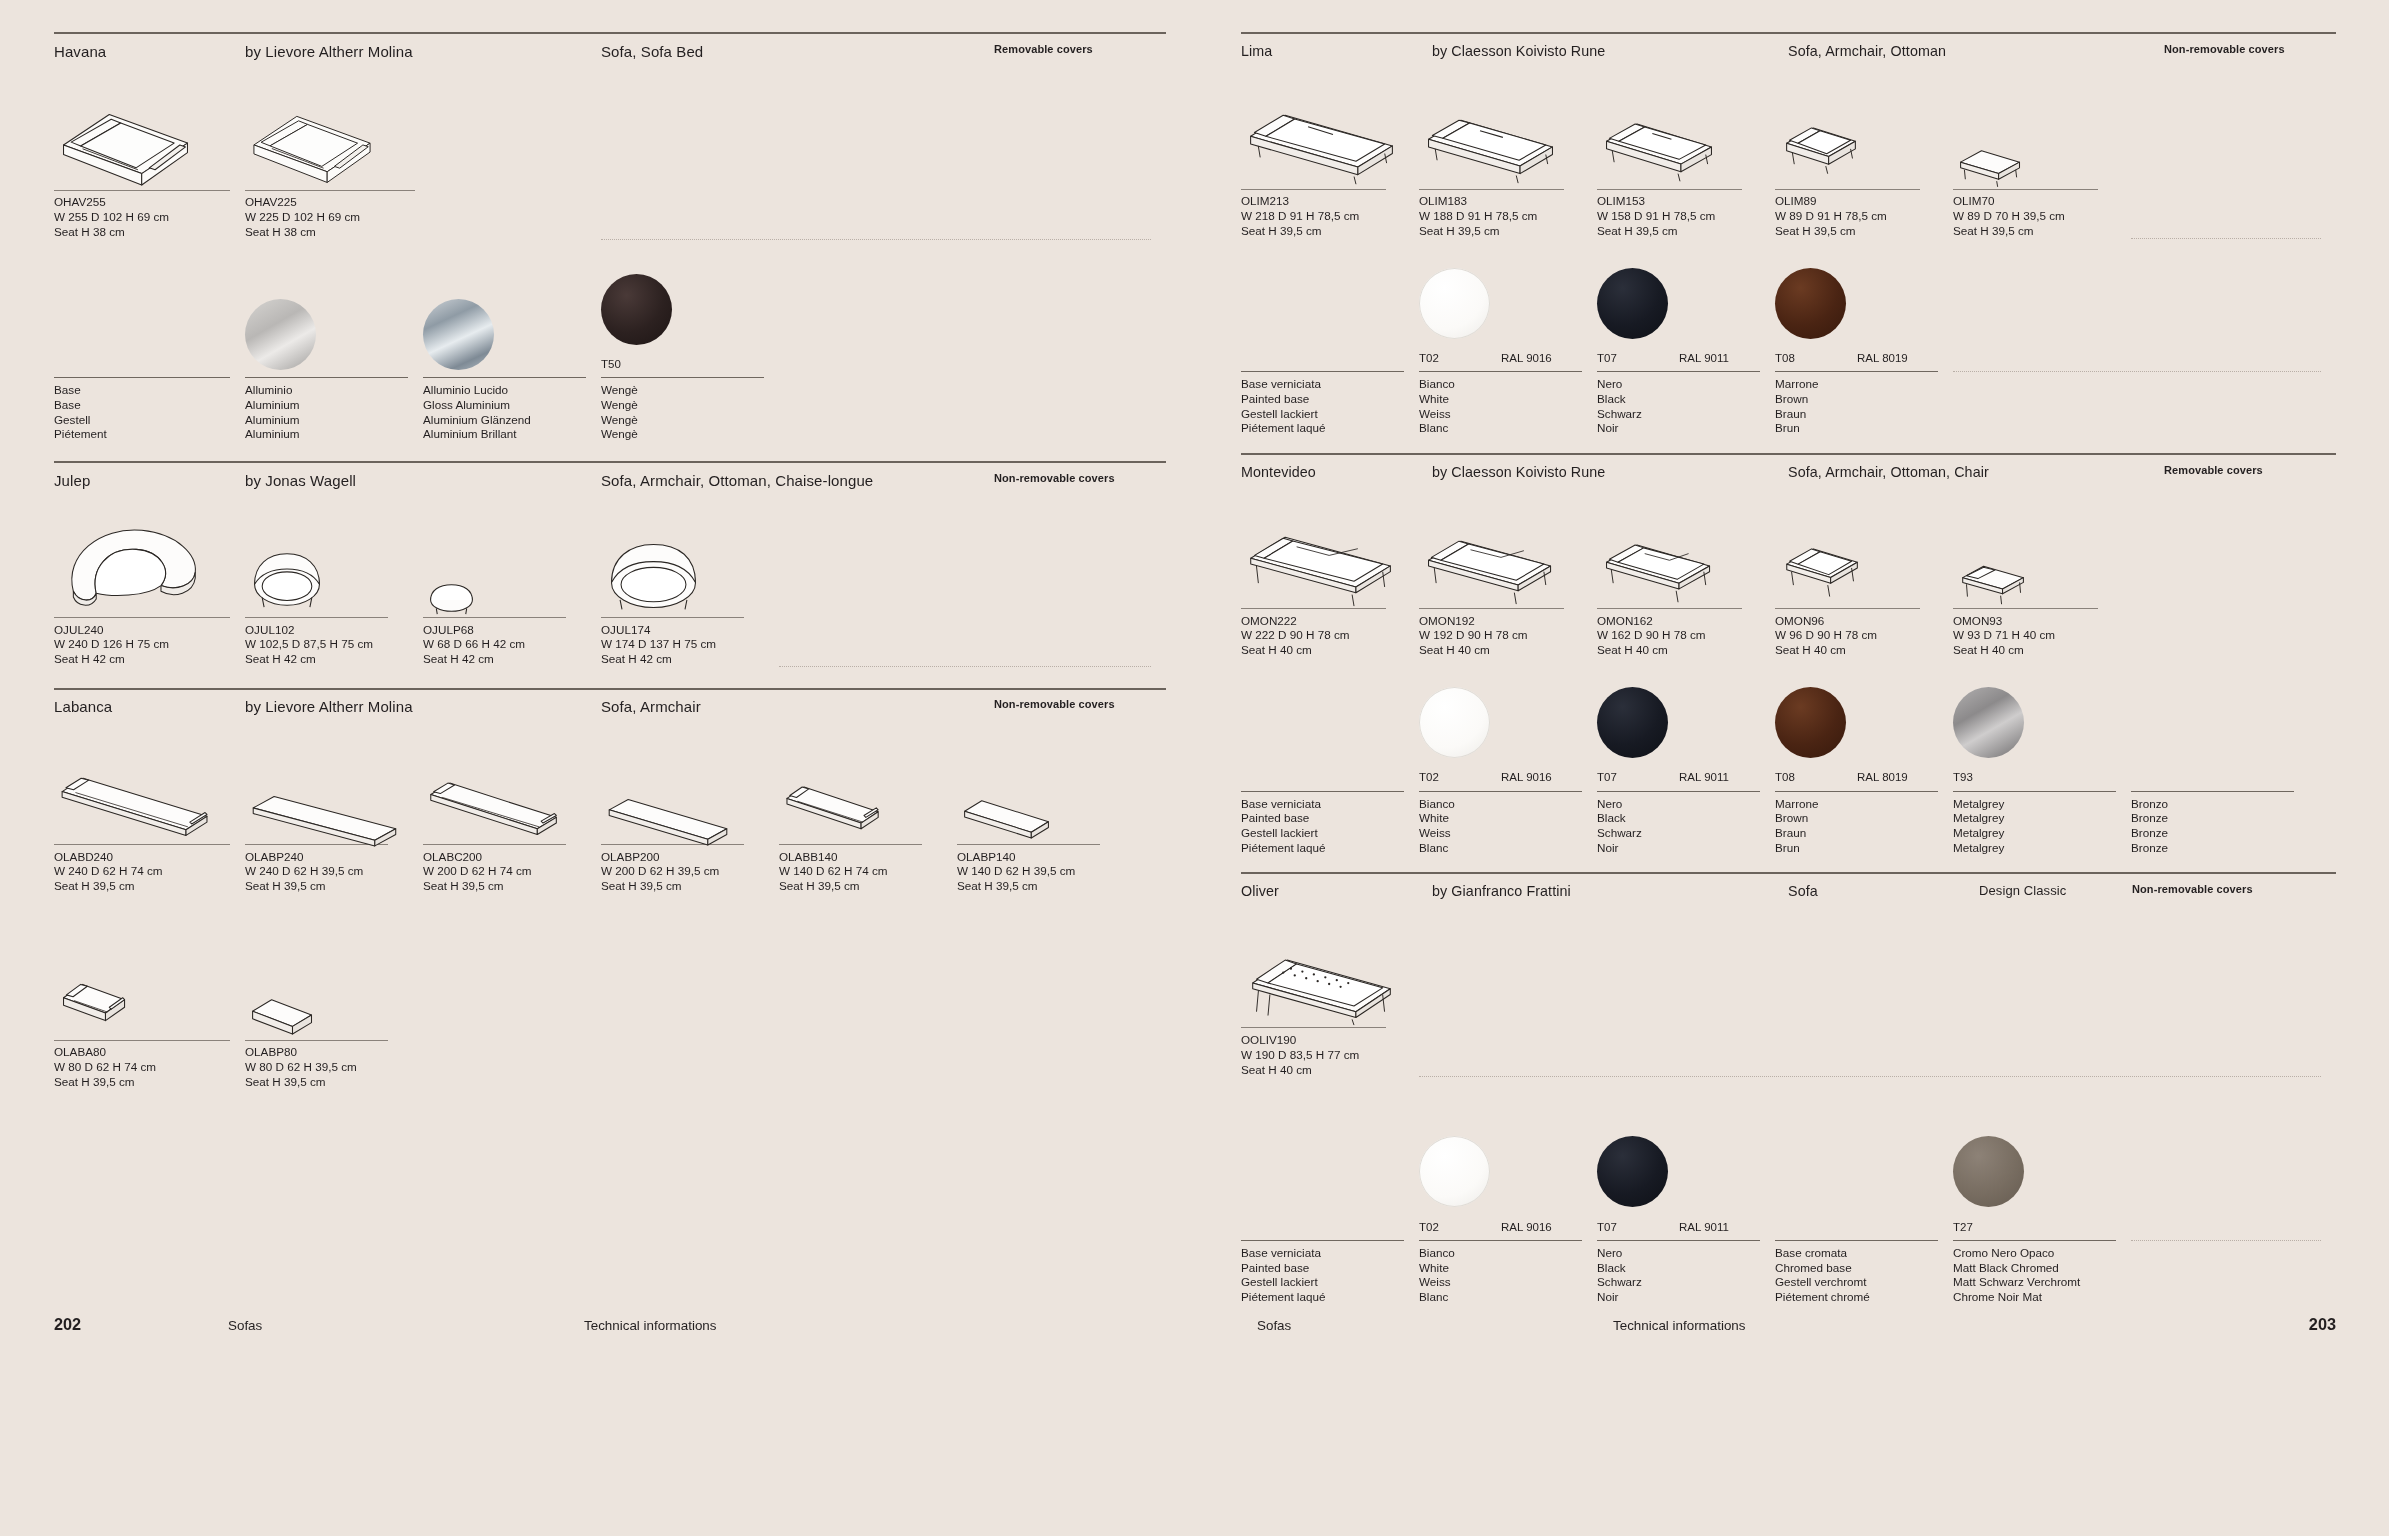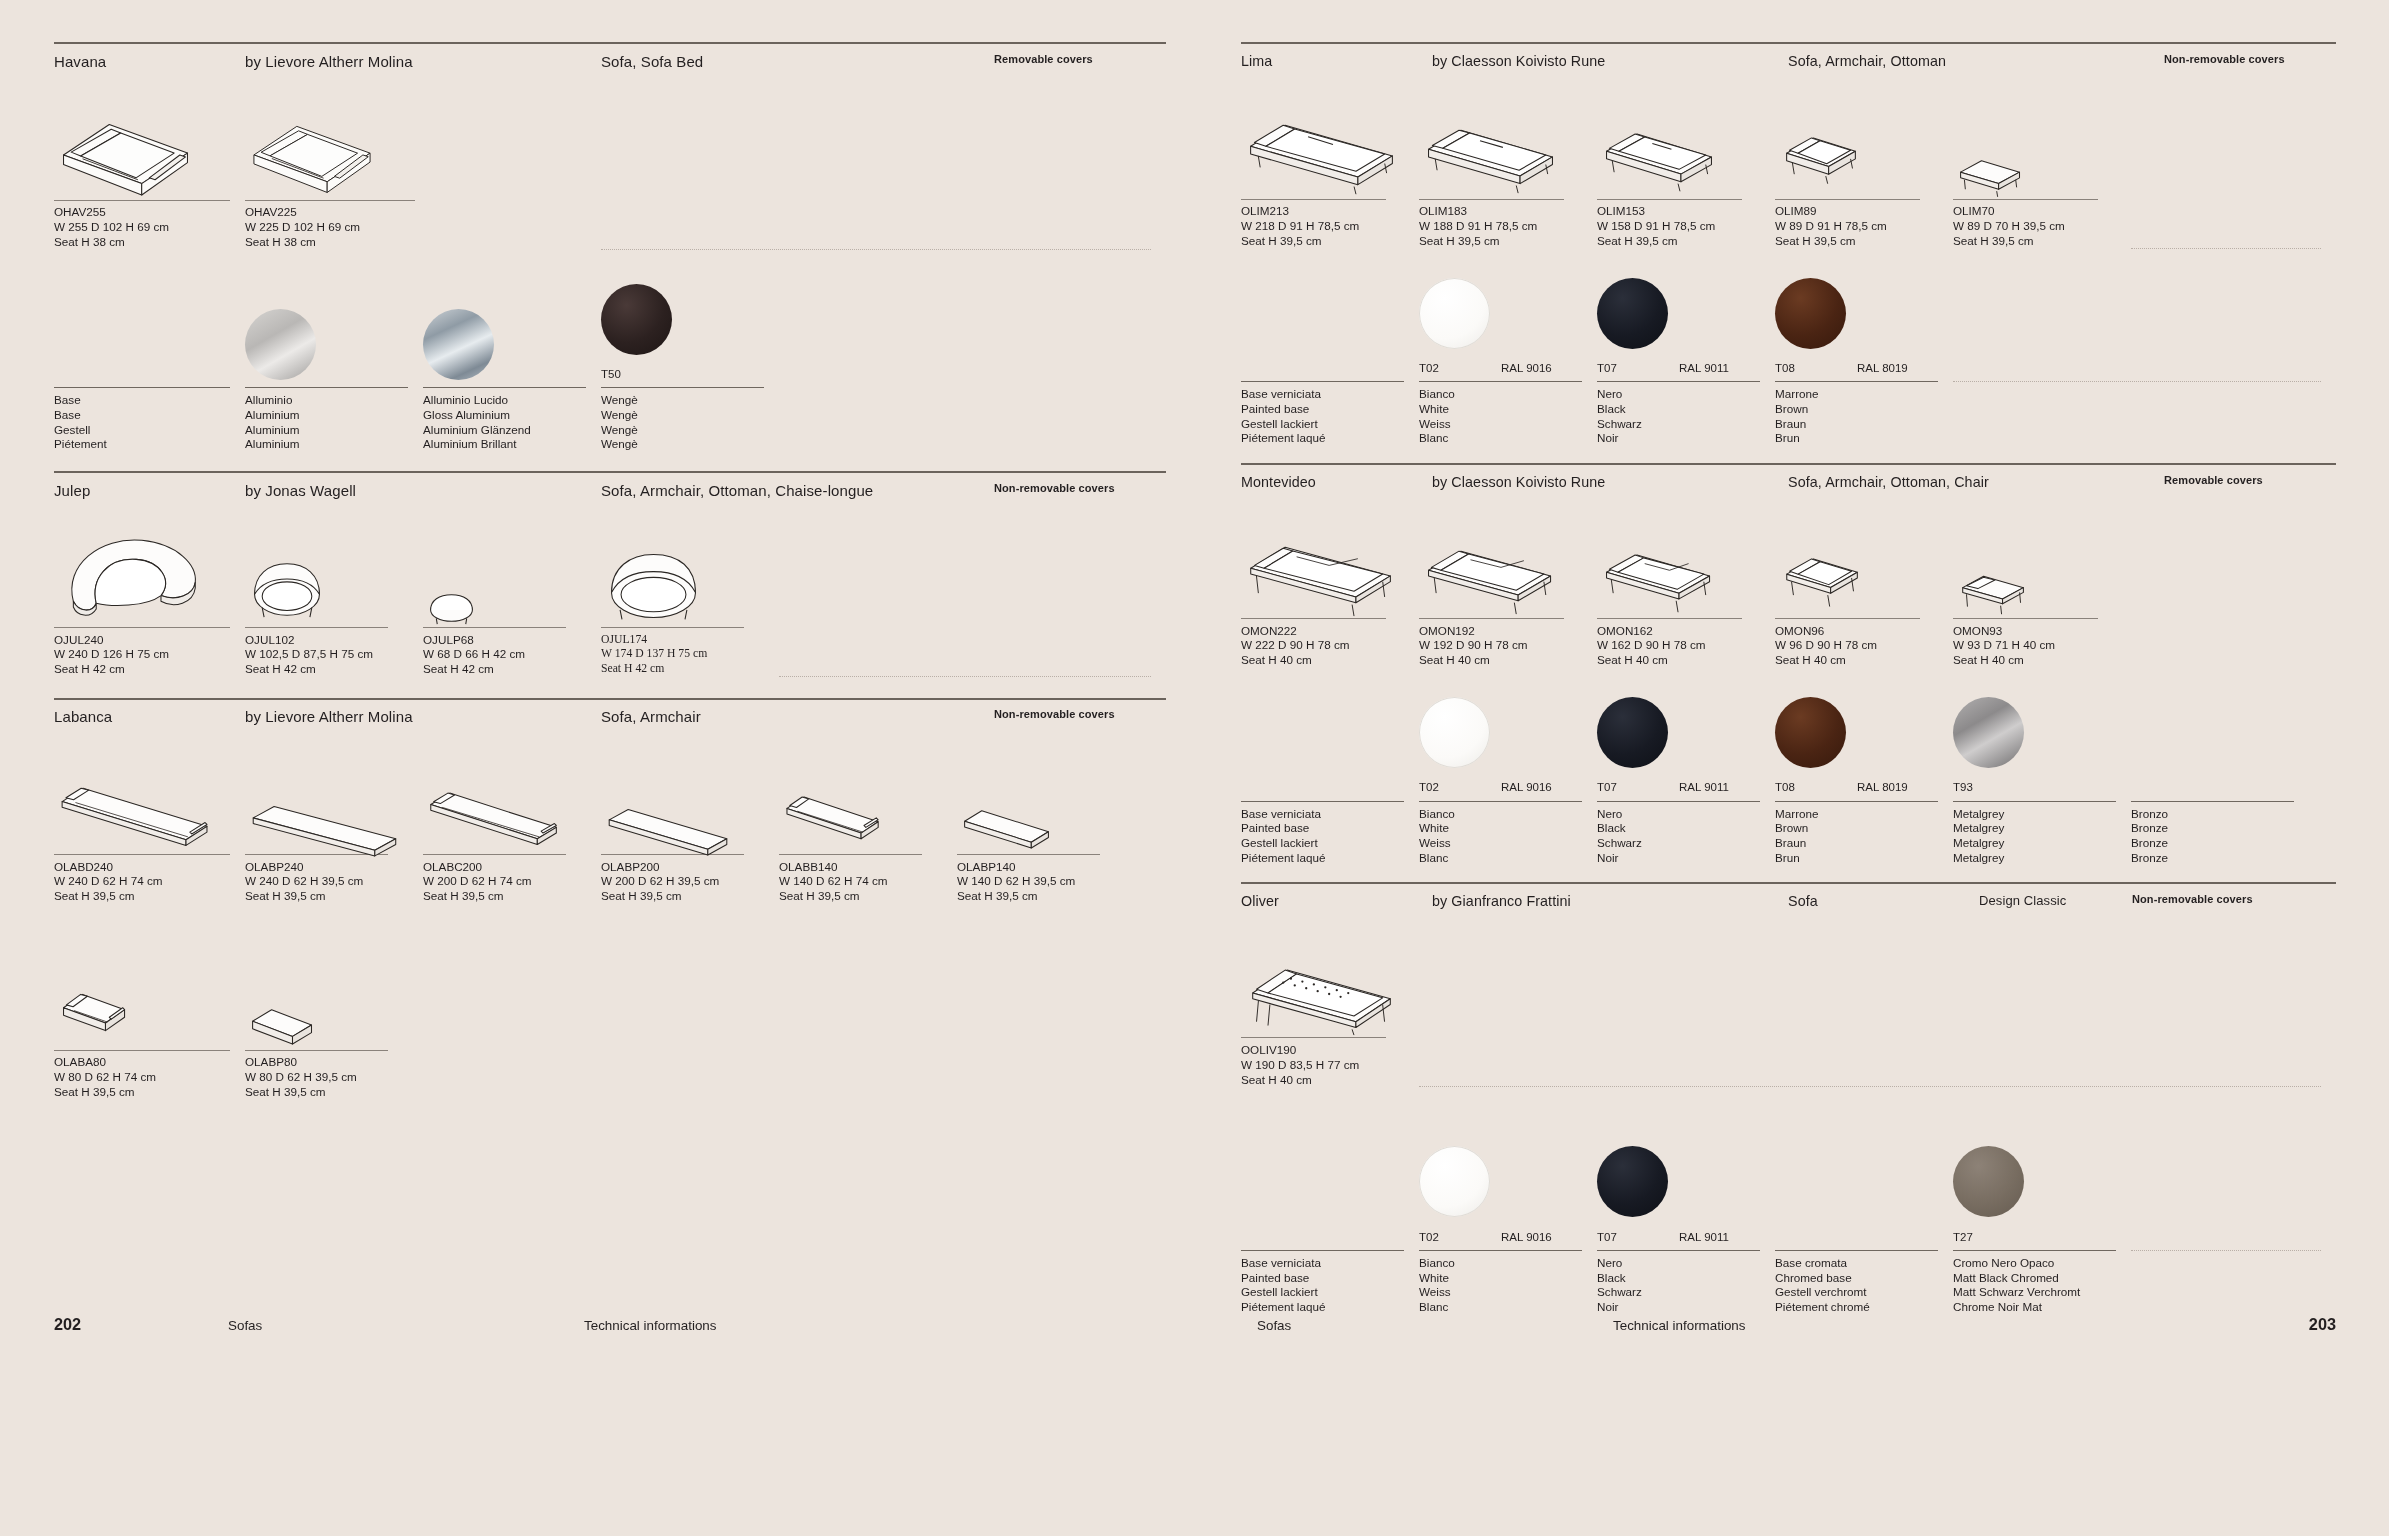--- a/index.html
+++ b/index.html
@@ -4,21 +4,21 @@
 <style>
   html,body{margin:0;padding:0;}
   body{
     width:2390px;height:1536px;
     background:#ece4dd;
     font-family:"Liberation Sans","DejaVu Sans",sans-serif;
     color:#231f20;
     overflow:hidden;
   }
   .spread{display:flex;width:2390px;height:1536px;}
-  .page{position:relative;width:1195px;height:1380px;box-sizing:border-box;padding:42px 54px 0 54px;}
+  .page{position:relative;width:1195px;height:1380px;box-sizing:border-box;padding:32px 54px 0 54px;}
   .page.left{padding-left:54px;padding-right:29px;}
   .page.right{padding-left:46px;padding-right:54px;}
 
   
   .rule-heavy{height:0;border-top:2.3px solid #6b635c;width:100%;}
 
   
   .sec-head{display:flex;align-items:flex-start;font-size:15px;letter-spacing:0.1px;padding-top:8.6px;}
   .sec-head .h-name{width:191px;}
   .sec-head .h-designer{width:356px;}
@@ -223,21 +223,21 @@
                 <path d="M8 22 C8 12 17 6 30 6 C43 6 52 12 52 22" fill="#ffffff"></path>
                 <path d="M14 31 L15 37 M46 31 L45 37" fill="none"></path>
               </g>
             </svg>
           </div>
           <div class="line" style="width:143px;"></div>
           <div class="code">OJULP68</div>
           <div class="dim">W 68 D 66 H 42 cm</div>
           <div class="dim">Seat H 42 cm</div>
         </div>
-        <div class="prod" style="width:178px;font-family:Liberation Serif, serif;">
+        <div class="prod" style="width:178px;">
           <div class="art">
             <svg width="105" height="84" viewBox="0 0 110 88">
               <g fill="#fdfcfb" stroke="#2b2724" stroke-width="1.1" stroke-linejoin="round">
                 <ellipse cx="55" cy="52" rx="44" ry="26"></ellipse>
                 <path d="M11 52 C11 26 30 12 55 12 C82 12 99 26 99 52 C92 38 78 30 55 30 C32 30 18 38 11 52 Z"></path>
                 <ellipse cx="55" cy="54" rx="34" ry="18" fill="#ffffff"></ellipse>
                 <path d="M20 70 L22 80 M90 70 L88 80" fill="none"></path>
               </g>
             </svg>
           </div>

